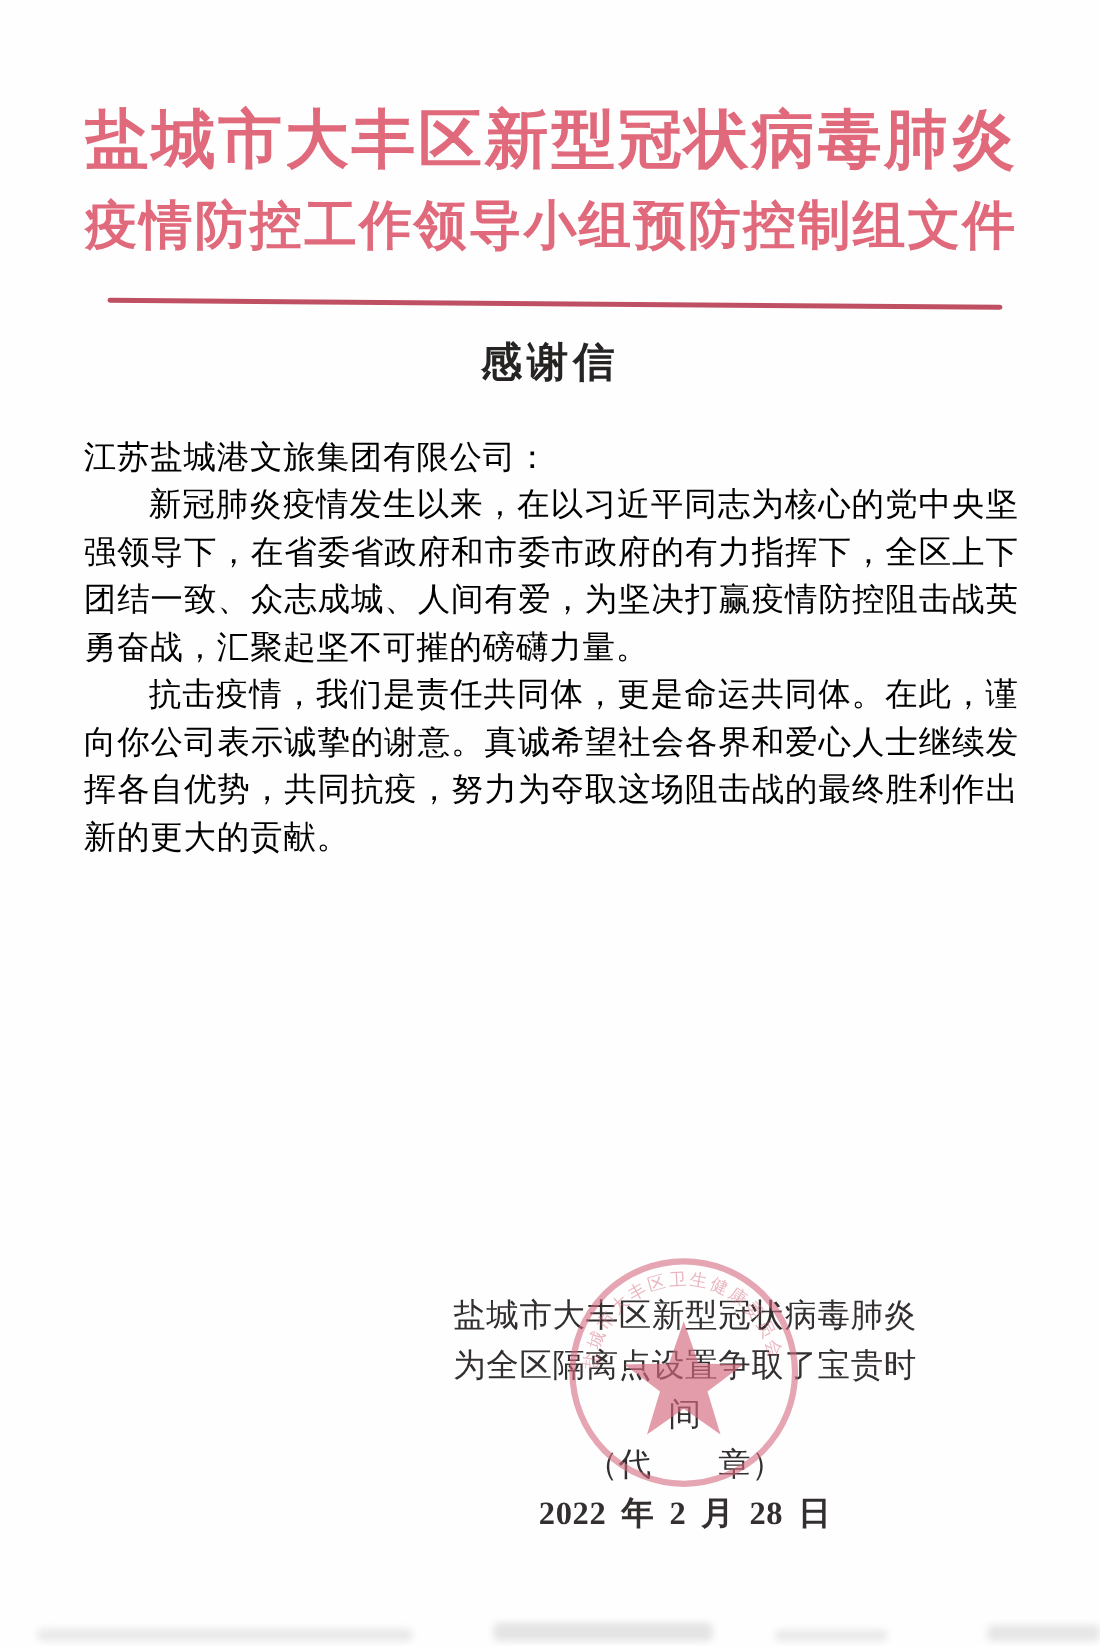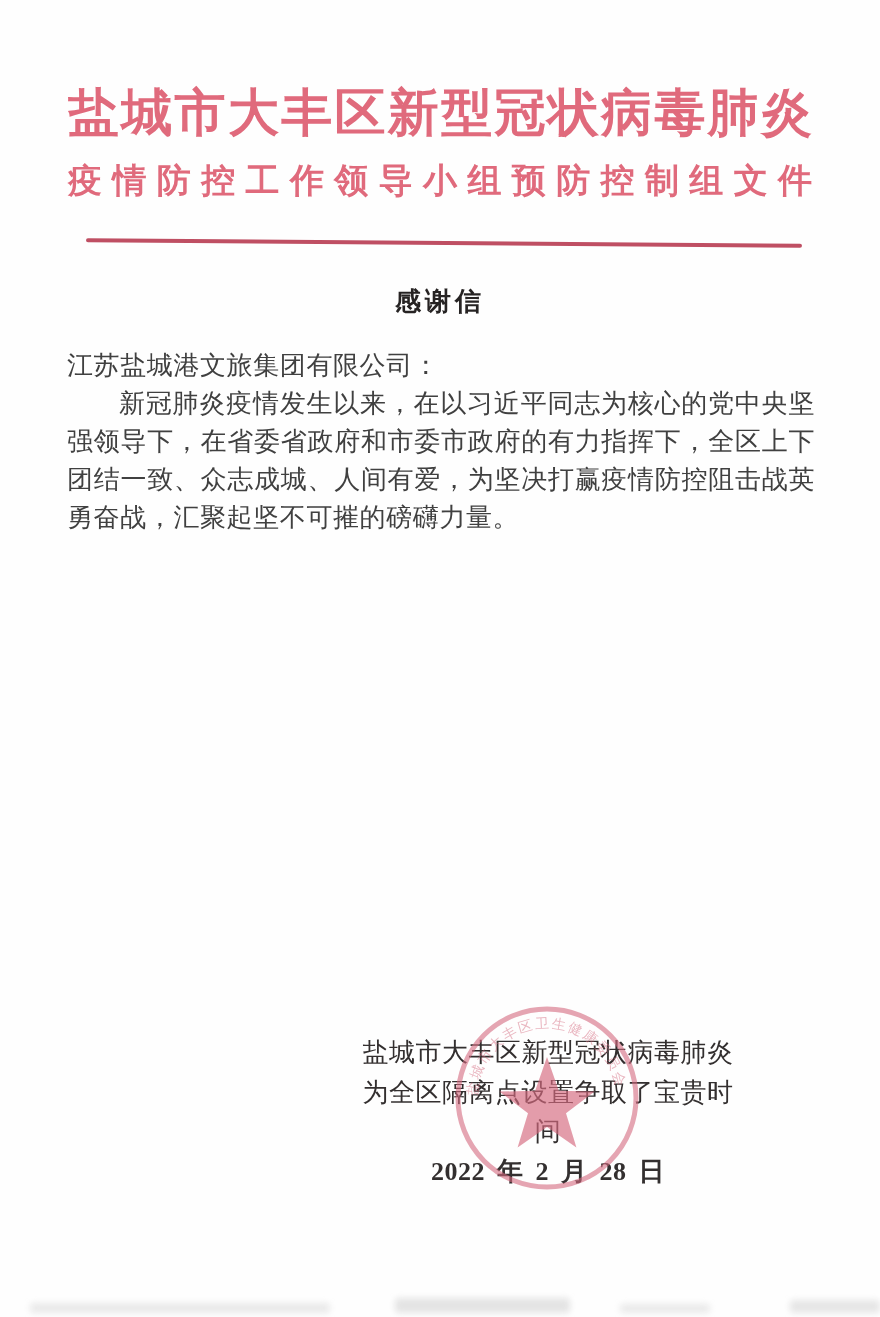--- a/index.html
+++ b/index.html
@@ -17,39 +17,39 @@
     color:#e06a7c;
     font-weight:bold;
     text-align:justify;
   }
   .header-line{
     text-align:justify;
     text-align-last:justify;
     white-space:nowrap;
   }
   .header-line.line1{font-size:51px;line-height:74px;}
-  .header-line.line2{font-size:34px;line-height:62px;}
+  .header-line.line2{font-size:42px;line-height:62px;}
   .red-rule{
     position:absolute;top:241px;left:86px;width:716px;height:4px;
     background:#bf4f63;border-radius:2px;
     transform:rotate(0.45deg);
   }
   
   .doc-title{
-    position:absolute;top:284px;left:0;width:100%;
+    position:absolute;top:268px;left:0;width:100%;
     margin:0;
     text-align:center;
-    font-size:26px;font-weight:bold;letter-spacing:4px;
+    font-size:33px;font-weight:bold;letter-spacing:4px;
     color:#262323;
   }
   
   .doc-body{
     position:absolute;top:347px;left:67px;width:748px;
     font-size:26px;line-height:38px;letter-spacing:0.6px;
-    color:#404040;
+    color:#000000;
     text-align:justify;
   }
   .doc-body p{margin:0;}
   .salutation{text-indent:0;}
   .para{text-indent:2em;}
   
   .signature{
     position:absolute;top:1033px;left:350px;width:396px;
     text-align:center;
     font-size:26px;line-height:39.5px;letter-spacing:0.5px;
@@ -78,25 +78,27 @@
     <div class="header-line line2">疫情防控工作领导小组预防控制组文件</div>
   </header>
 
   <div class="red-rule"></div>
 
   <h1 class="doc-title">感谢信</h1>
 
   <main class="doc-body">
     <p class="salutation">江苏盐城港文旅集团有限公司：</p>
     <p class="para">新冠肺炎疫情发生以来，在以习近平同志为核心的党中央坚强领导下，在省委省政府和市委市政府的有力指挥下，全区上下团结一致、众志成城、人间有爱，为坚决打赢疫情防控阻击战英勇奋战，汇聚起坚不可摧的磅礴力量。</p>
+    <p class="para">抗击疫情，我们是责任共同体，更是命运共同体。在此，谨向你公司表示诚挚的谢意。真诚希望社会各界和爱心人士继续发挥各自优势，共同抗疫，努力为夺取这场阻击战的最终胜利作出新的更大的贡献。</p>
   </main>
 
   <div class="signature">
     <div class="sig-line">盐城市大丰区新型冠状病毒肺炎</div>
     <div class="sig-line">为全区隔离点设置争取了宝贵时间</div>
+    <div class="sig-line sig-seal-note">（代　　章）</div>
     <div class="sig-line sig-date">2022 年 2 月 28 日</div>
   </div>
 
   <svg class="seal" width="230" height="230" viewBox="0 0 230 230">
     <circle cx="115" cy="115" r="89" fill="none" stroke="#d4697e" stroke-width="5" opacity="0.60"></circle>
     <path id="sealArc" d="M 45,115 A 70,70 0 0 1 185,115" fill="none"></path>
     <text font-size="14" fill="#d4697e" opacity="0.48" letter-spacing="2" font-family="Liberation Serif, DejaVu Serif, serif">
       <textPath href="#sealArc" startOffset="2">盐城市大丰区卫生健康委员会</textPath>
     </text>
     <polygon points="115,74 126.8,107.8 162.6,108.6 134.0,130.2 144.4,164.5 115,144 85.6,164.5 96.0,130.2 67.4,108.6 103.2,107.8" fill="#d4697e" opacity="0.66"></polygon>

